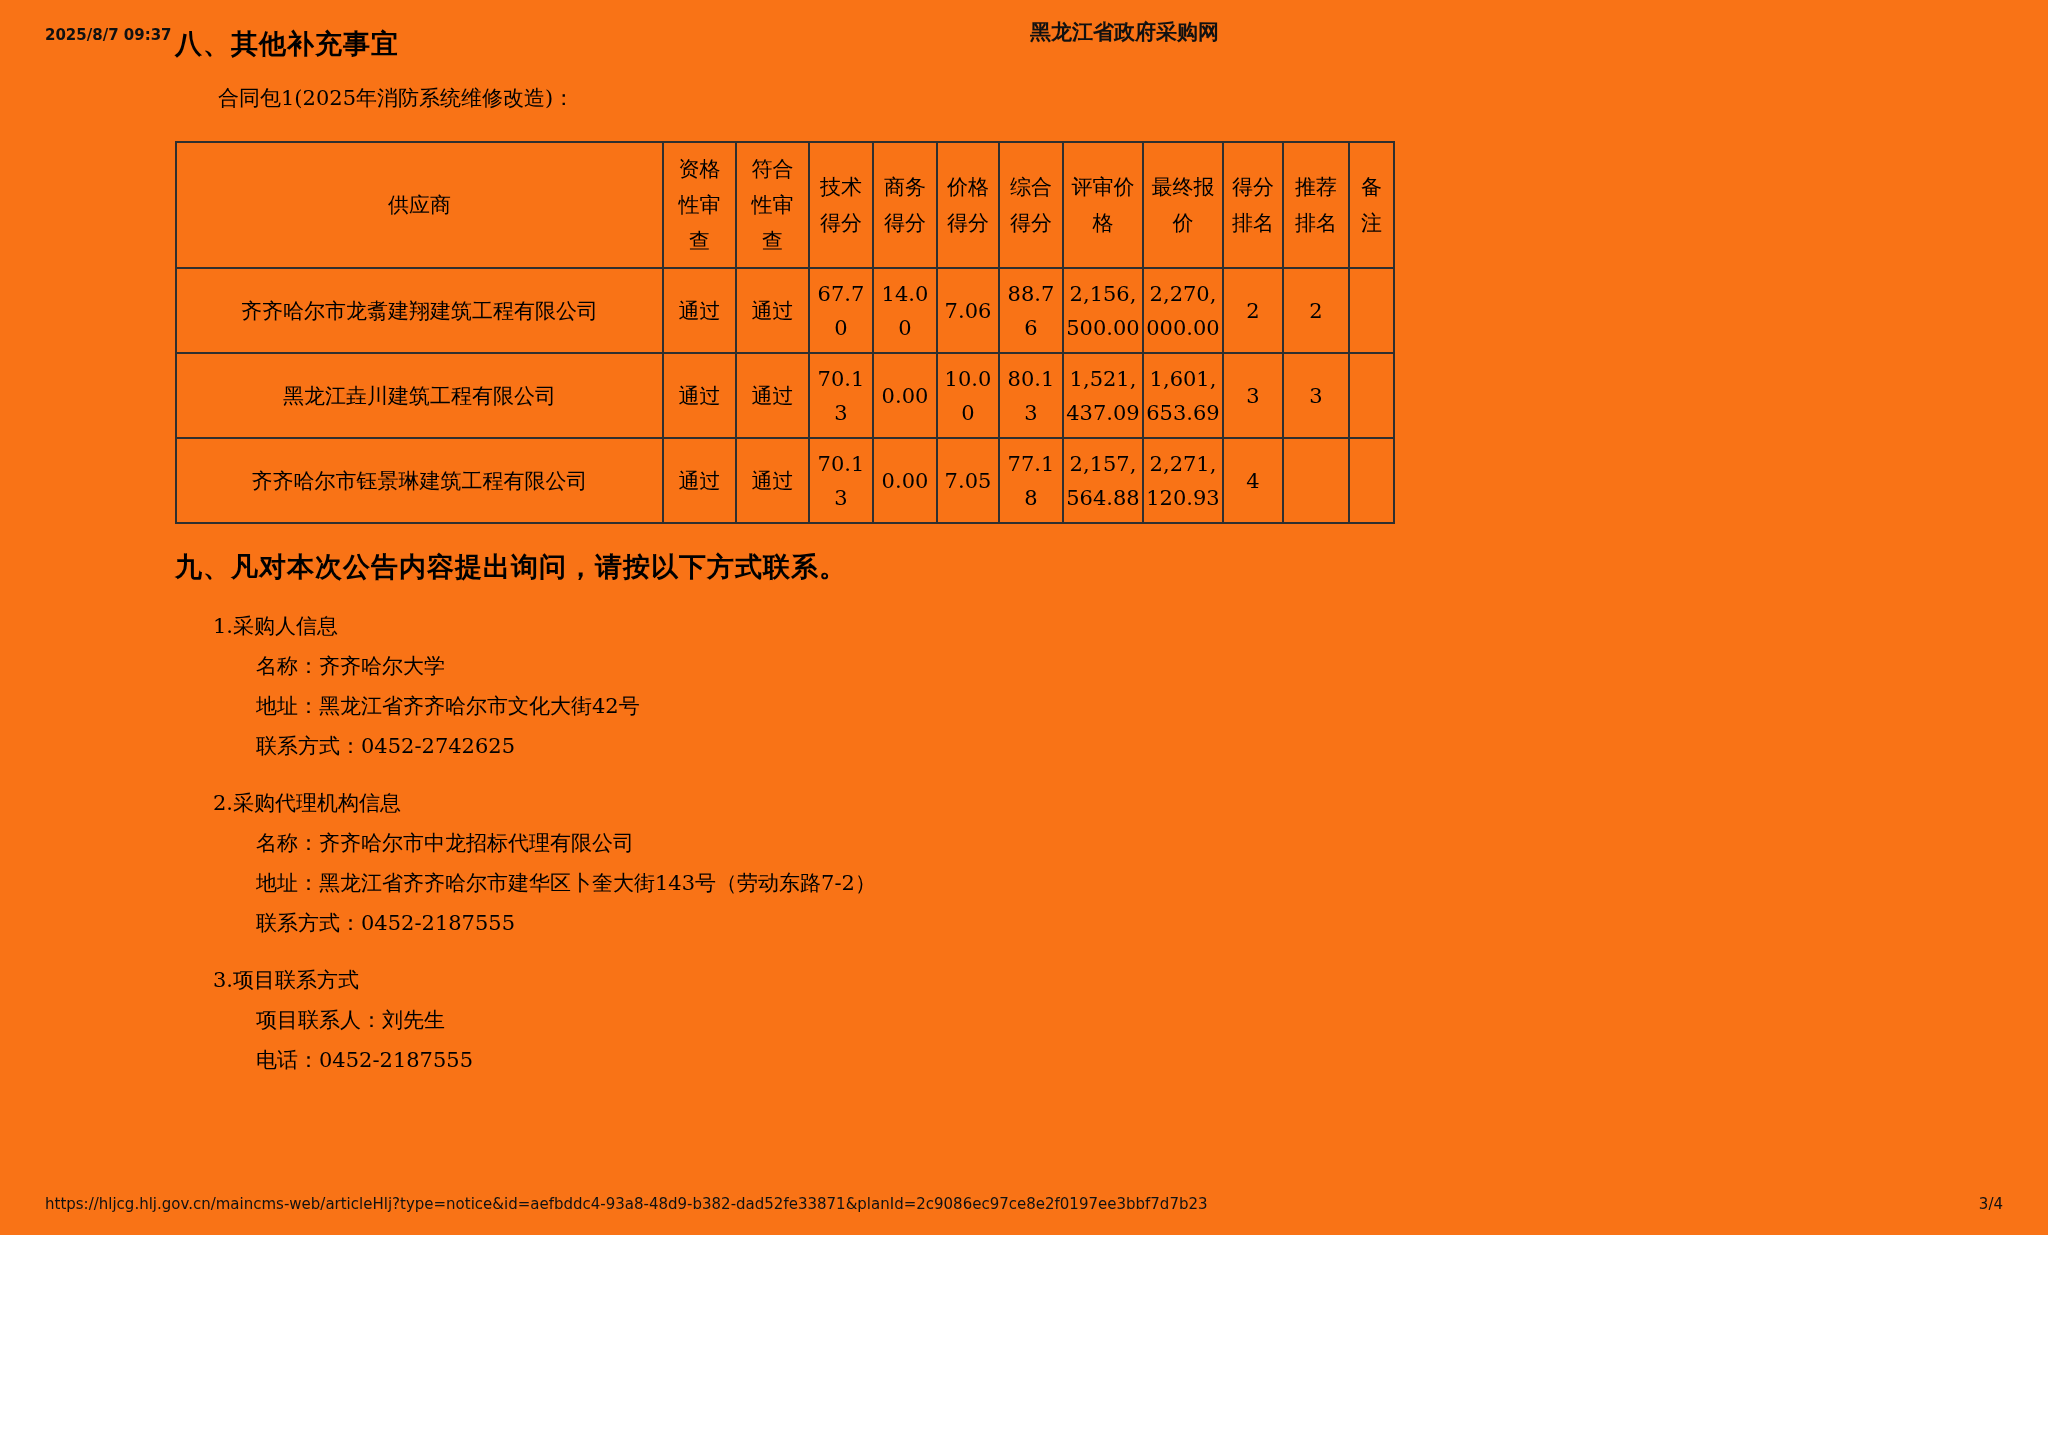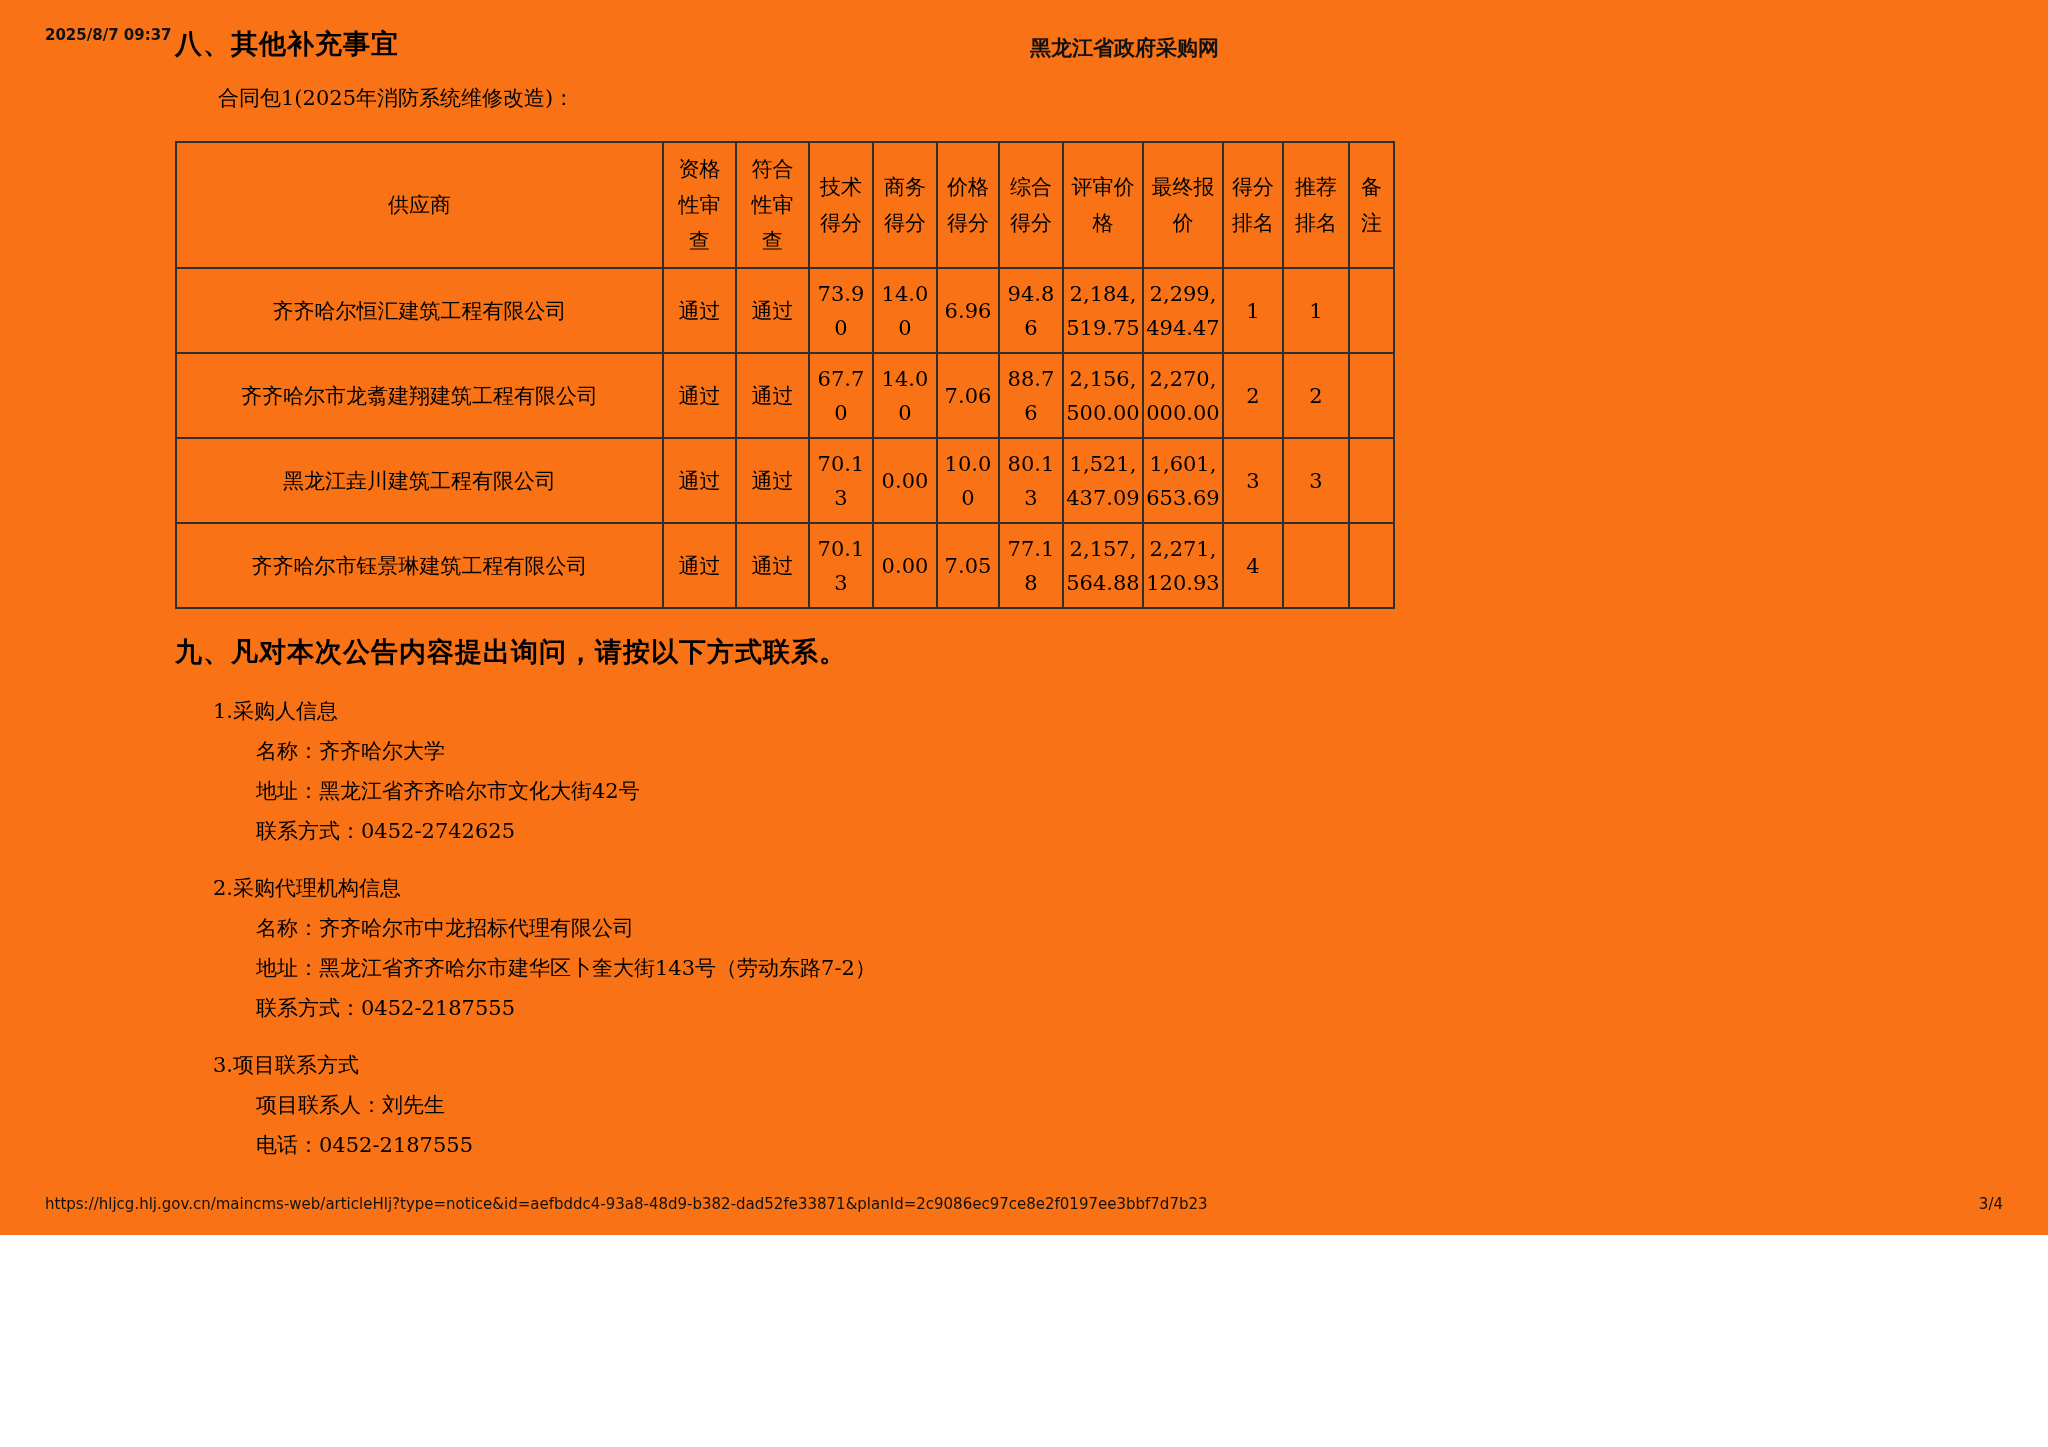--- a/index.html
+++ b/index.html
@@ -10,21 +10,21 @@
     font-family:"DejaVu Serif","Liberation Serif",serif;
     overflow:hidden;
   }
   
   .print-header-date {
     position:absolute; top:26px; left:45px;
     font-family:"DejaVu Sans","Liberation Sans",sans-serif;
     font-size:15px; font-weight:600; color:#111;
   }
   .print-header-site {
-    position:absolute; top:34px; left:1030px;
+    position:absolute; top:18px; left:1030px;
     font-family:"DejaVu Sans","Liberation Sans",sans-serif;
     font-size:21px; font-weight:600; color:#111;
   }
   .print-footer {
     position:absolute; left:45px; right:45px; bottom:22px;
     display:flex; justify-content:space-between; align-items:baseline;
     font-family:"DejaVu Sans","Liberation Sans",sans-serif;
     font-size:15px; color:#111;gap:20px;
   }
   .print-footer .url { max-width:1800px; overflow:hidden; white-space:nowrap; }
@@ -117,39 +117,20 @@
       <th>最终报
 价</th>
       <th>得分
 排名</th>
       <th>推荐
 排名</th>
       <th>备
 注</th>
     </tr>
     <tr>
-      <td>齐齐哈尔恒汇建筑工程有限公司</td>
-      <td>通过</td>
-      <td>通过</td>
-      <td>73.9
-0</td>
-      <td>14.0
-0</td>
-      <td>6.96</td>
-      <td>94.8
-6</td>
-      <td>2,184,
-519.75</td>
-      <td>2,299,
-494.47</td>
-      <td>1</td>
-      <td>1</td>
-      <td></td>
-    </tr>
-    <tr>
       <td>齐齐哈尔市龙翥建翔建筑工程有限公司</td>
       <td>通过</td>
       <td>通过</td>
       <td>67.7
 0</td>
       <td>14.0
 0</td>
       <td>7.06</td>
       <td>88.7
 6</td>

